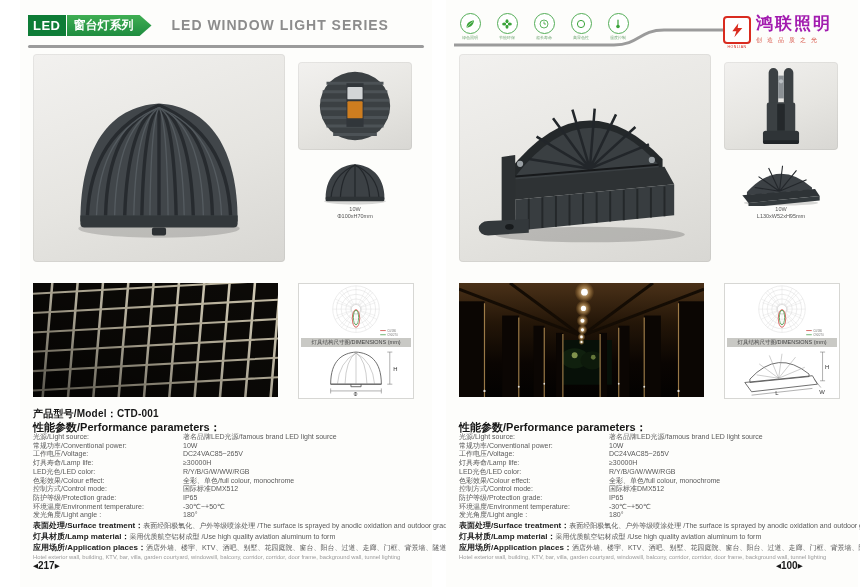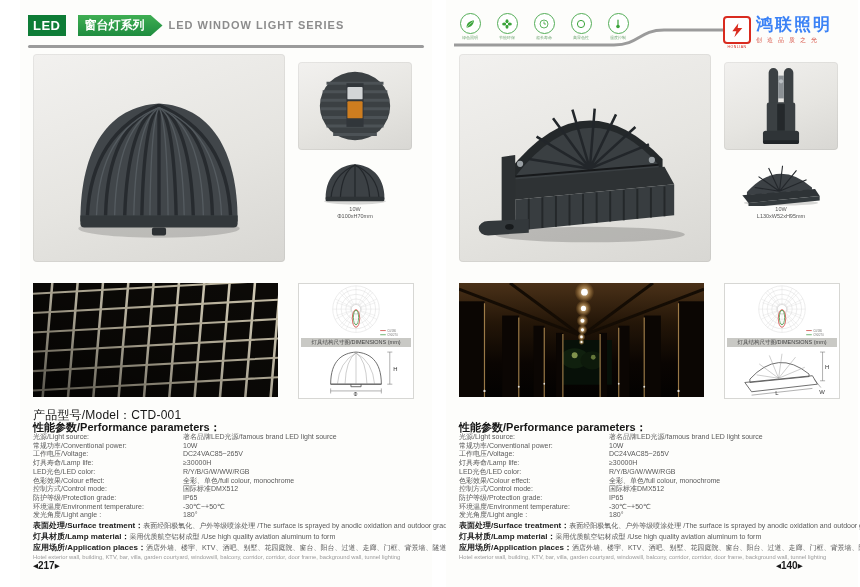--- a/index.html
+++ b/index.html
@@ -7,45 +7,45 @@
        font-family:"Liberation Sans","DejaVu Sans",sans-serif;}
   .page{position:absolute;top:0;width:412px;height:587px;background:#fdfdfb}
   #pageL{left:20px}
   #pageR{left:446px}
   .abs{position:absolute}
   
   .banner{display:flex;align-items:flex-start;height:21px}
   .ledbox{background:#0e7c36;color:#fff;font-weight:bold;font-size:13px;line-height:21px;
           padding:0 5px;letter-spacing:.5px}
   .arrowpart{background:linear-gradient(#3fae53,#1e8c3f);color:#fff;font-weight:bold;font-size:12px;
-          line-height:21px;padding:0 18px 0 7px;margin-left:12px;
+          line-height:21px;padding:0 18px 0 7px;margin-left:1px;
           clip-path:polygon(0 0,86% 0,100% 50%,86% 100%,0 100%)}
-  .seriesen{font-size:11px;color:#8c8c8c;letter-spacing:1px;line-height:21px;margin-left:6px;font-weight:bold}
+  .seriesen{font-size:14px;color:#8c8c8c;letter-spacing:1px;line-height:21px;margin-left:20px;font-weight:bold}
   .rule{background:#9b9b9b;height:3px;border-radius:2px}
   .feat{display:flex;gap:9px}
   .featcell{display:flex;flex-direction:column;align-items:center;width:28px}
   .featring{width:19px;height:19px;border:1px solid #53ad57;border-radius:50%;
             display:flex;align-items:center;justify-content:center;background:#fff}
   .featlab{font-size:4px;color:#74a877;margin-top:1px;white-space:nowrap}
   .brand{display:flex;align-items:flex-start;gap:5px}
   .brandmarkwrap{display:flex;flex-direction:column;align-items:center}
   .brandmark{width:24px;height:24px;border:2px solid #d92b1f;border-radius:4px;
              display:flex;align-items:center;justify-content:center;background:#fff}
   .brandmarktxt{font-size:3.5px;color:#d92b1f;letter-spacing:.5px;margin-top:1px}
-  .brandname{font-size:17px;font-weight:bold;color:#3b82f6;letter-spacing:2px;line-height:18px;font-family:Liberation Sans, sans-serif}
+  .brandname{font-size:17px;font-weight:bold;color:#a21caf;letter-spacing:2px;line-height:18px;font-family:Liberation Mono, monospace}
   .brandslogan{font-size:6px;color:#d9574a;letter-spacing:5px;margin-top:2px}
   
   .card{background:linear-gradient(160deg,#f2f1ef 0%,#e6e5e1 55%,#d8d7d3 100%);
         border-radius:4px;box-shadow:inset 0 0 0 1px rgba(0,0,0,.05)}
   .thumbcap{font-size:5.5px;color:#555;text-align:center;line-height:7px}
   .diagcard{background:#fff;border:1px solid #d7d7d4}
   .dimbanner{background:#c9c9c5;color:#444;font-size:5.5px;text-align:center;line-height:9px;
              white-space:nowrap;overflow:hidden}
   
-  .model{font-size:12px;font-weight:normal;color:#161616;letter-spacing:.2px}
+  .model{font-size:10px;font-weight:bold;color:#161616;letter-spacing:.2px}
   .perf{font-size:11px;font-weight:bold;color:#161616}
   .prow{display:flex;font-size:7px;color:#5a5a5a;line-height:8.7px}
   .plabel{width:150px;flex:0 0 150px}
   .secline{font-size:7px;color:#5a5a5a;line-height:10.5px;white-space:nowrap}
   .seclabel{font-weight:bold;font-size:8px;color:#222}
   .placesen{font-size:5.8px;color:#9a9a9a;line-height:8px}
   .pageno{font-size:10px;font-weight:bold;color:#1a1a1a}
   .pgarrow{font-size:6.5px;vertical-align:1px}
   svg{display:block}
 </style>
@@ -512,14 +512,14 @@
         <span class="plabel">发光角度/Light angle :</span>
         <span class="pval">180°</span>
       </div>
   </div>
 
   <div class="abs secline" style="left:13px;top:521px"><span class="seclabel">表面处理/Surface treatment：</span><span>表面经阳极氧化、户外等级喷涂处理 /The surface is sprayed by anodic oxidation and outdoor grade</span></div>
   <div class="abs secline" style="left:13px;top:532px"><span class="seclabel">灯具材质/Lamp material：</span><span>采用优质航空铝材成型 /Use high quality aviation aluminum to form</span></div>
   <div class="abs secline" style="left:13px;top:543px"><span class="seclabel">应用场所/Application places：</span><span>酒店外墙、楼宇、KTV、酒吧、别墅、花园庭院、窗台、阳台、过道、走廊、门框、背景墙、隧道等照明</span></div>
   <div class="abs placesen" style="left:13px;top:553px;width:392px">Hotel exterior wall, building, KTV, bar, villa, garden courtyard, windowsill, balcony, corridor, corridor, door frame, background wall, tunnel lighting</div>
 
-  <div class="abs pageno" style="left:330px;top:560px"><span class="pgarrow">◀</span><span>140</span><span class="pgarrow">▶</span></div>
+  <div class="abs pageno" style="left:330px;top:560px"><span class="pgarrow">◀</span><span>100</span><span class="pgarrow">▶</span></div>
 </section>
 
 </body></html>

